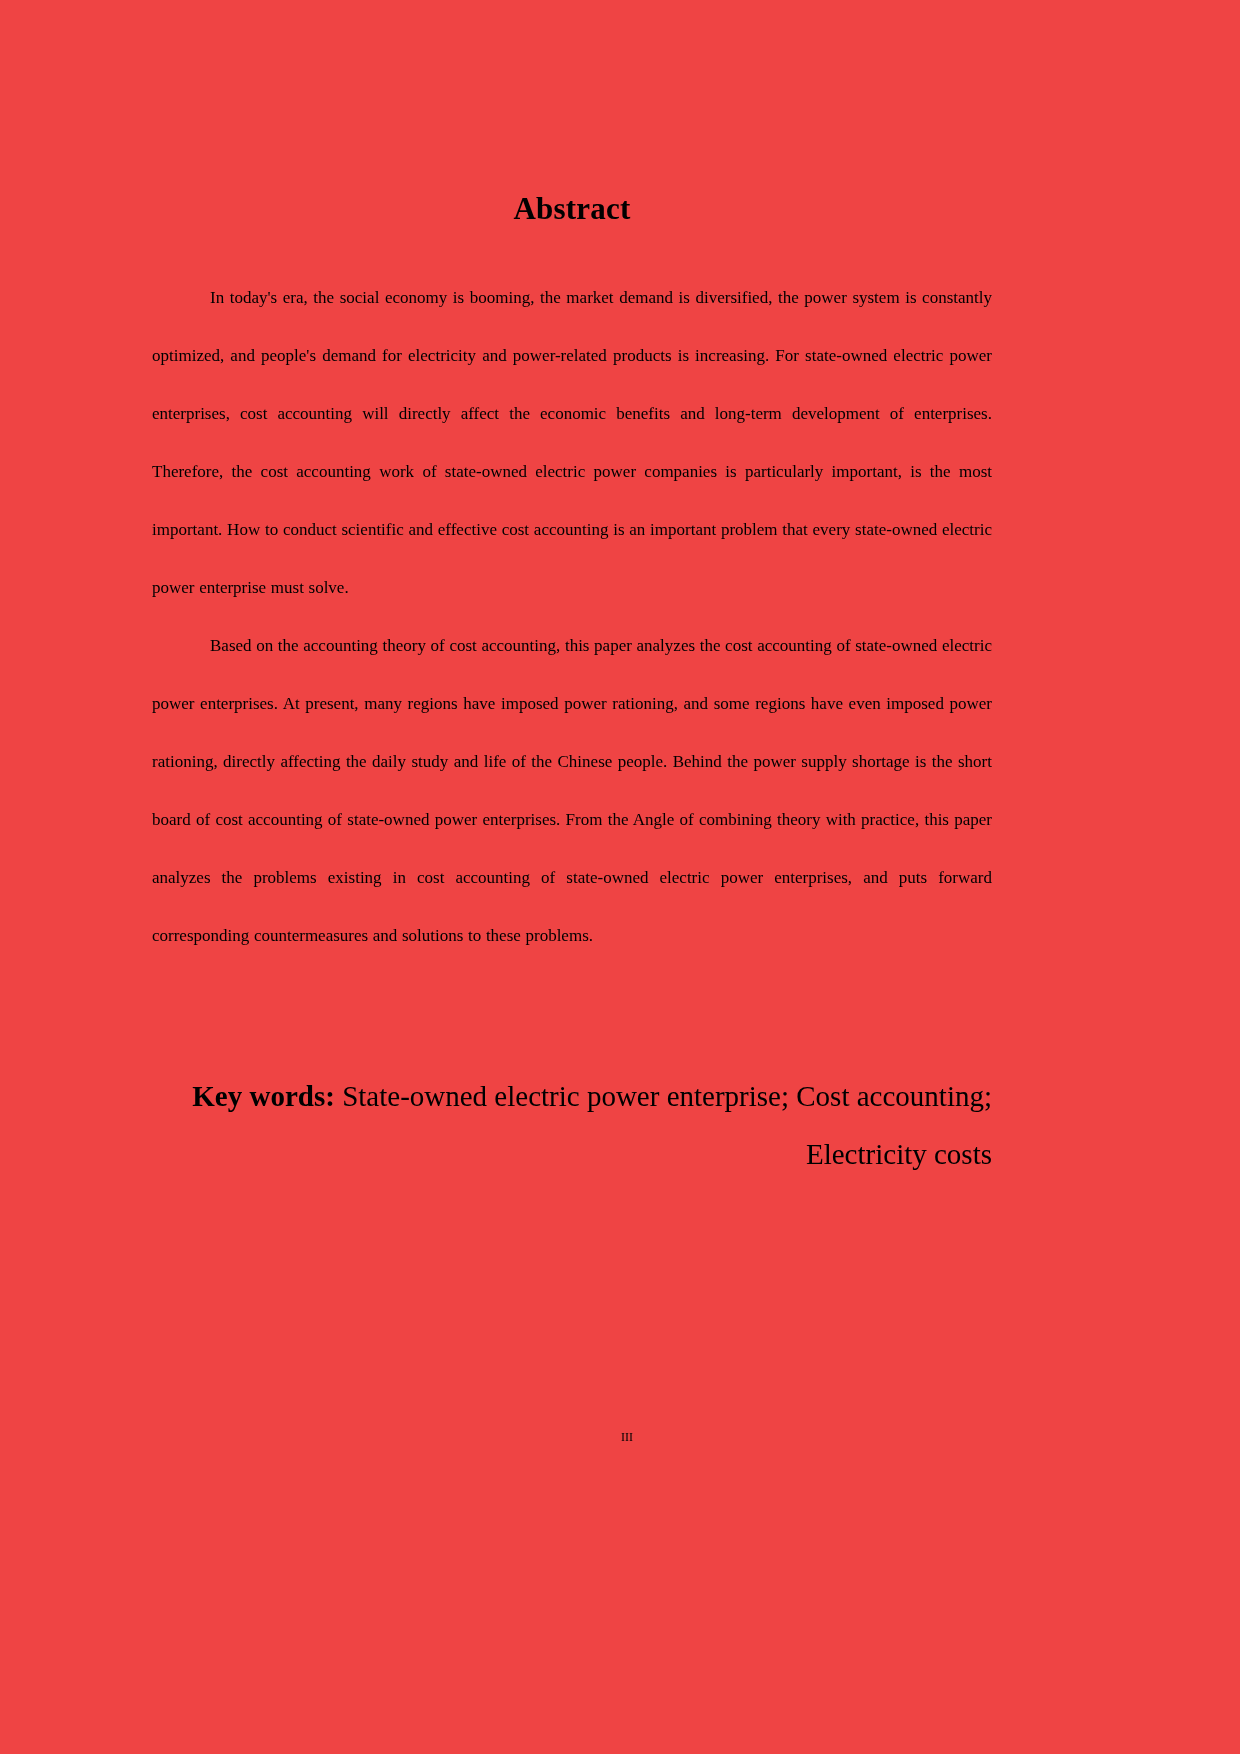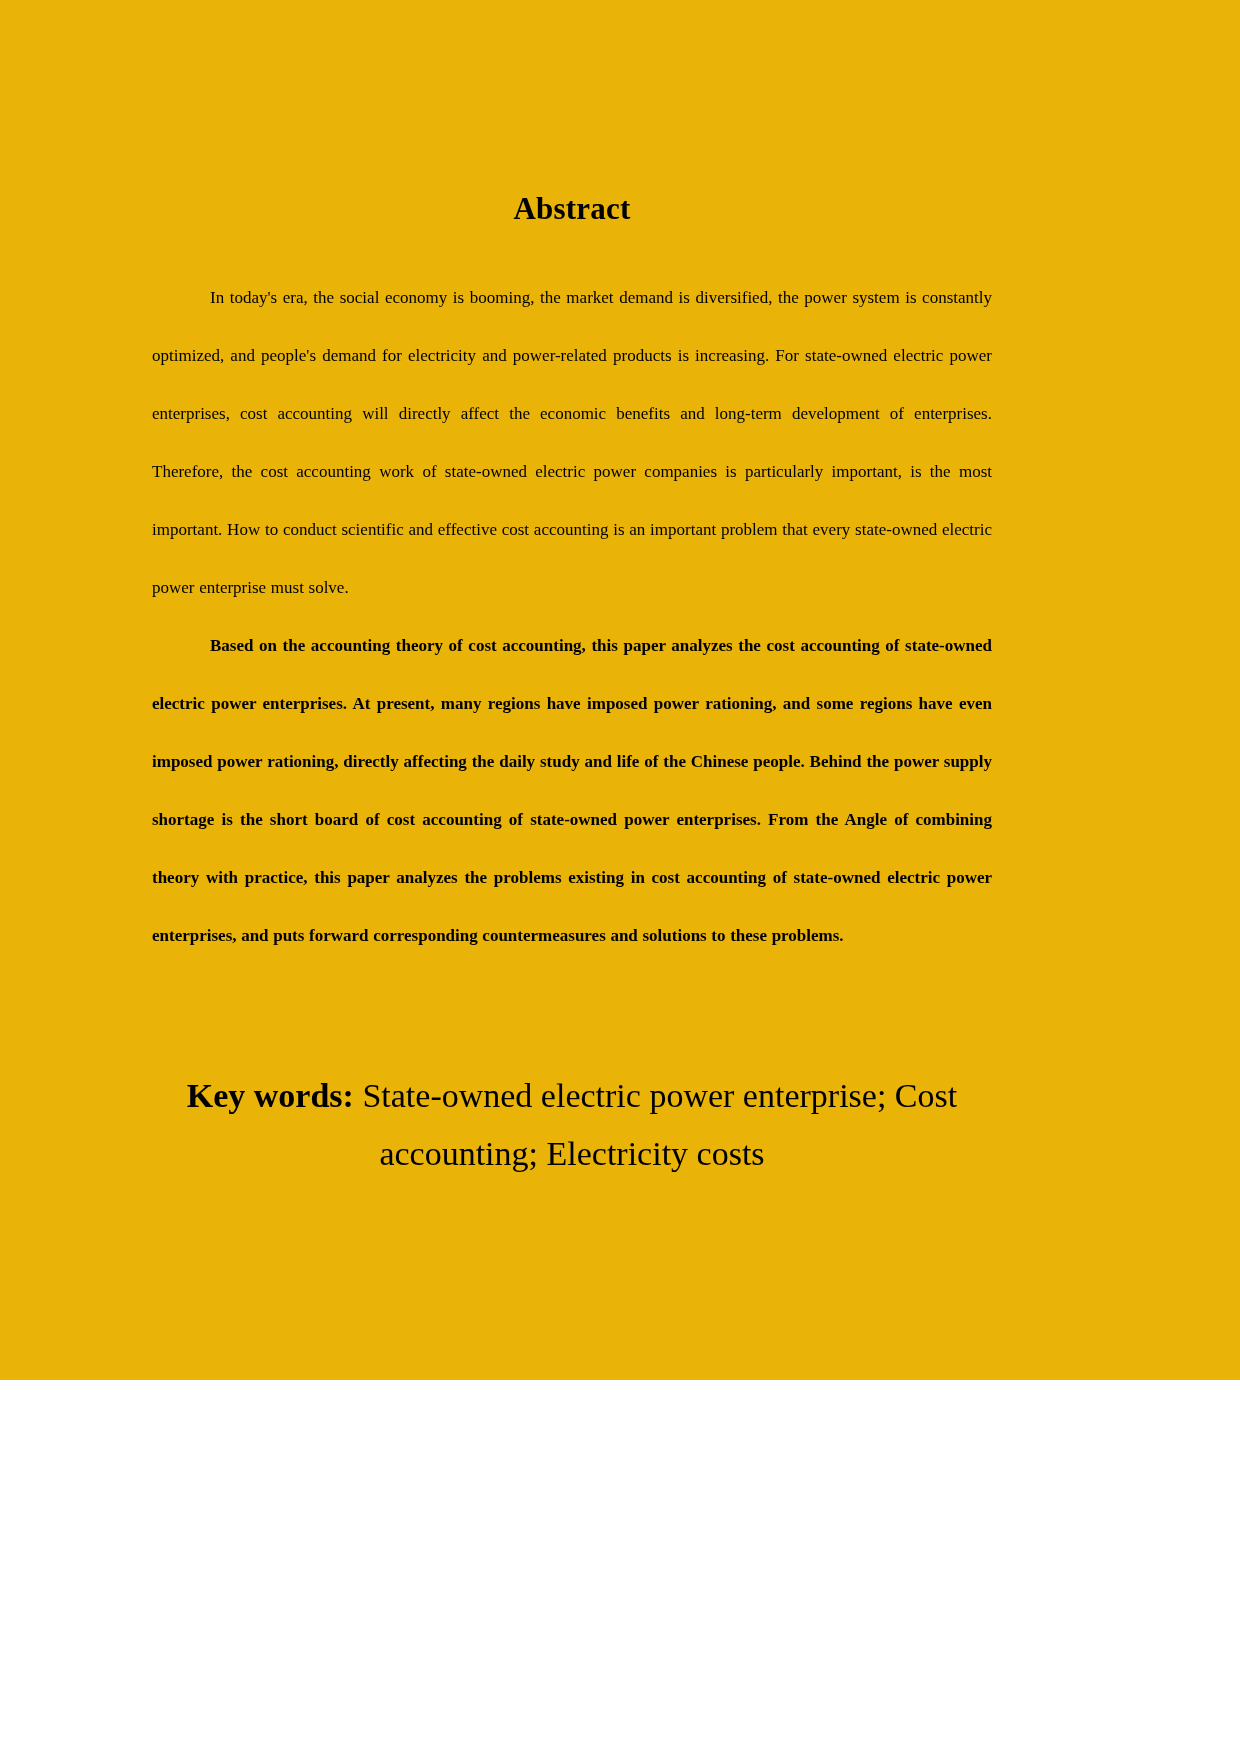--- a/index.html
+++ b/index.html
@@ -4,23 +4,23 @@
 <style>
   html, body {
     margin: 0;
     padding: 0;
     background: #ffffff;
   }
 
   .page {
     position: relative;
     width: 1240px;
-    height: 1380px;
+    height: 1754px;
     margin: 0 auto;
-    background: #eab308;
+    background: #ef4444;
     box-sizing: border-box;
     font-family: "Liberation Serif", "DejaVu Serif", serif;
     color: #000000;
     overflow: hidden;
   }
 
   .content {
     position: absolute;
     left: 152px;
     top: 0;
@@ -46,32 +46,31 @@
     font-size: 17px;
     line-height: 58px;
     text-align: justify;
     text-justify: inter-word;
     text-indent: 58px;
     word-spacing: 0.4px;
   }
 
   p.para.last-of-para {
     margin-bottom: 0;
-    font-weight: bold;
   }
 
   .keywords-block {
     margin-top: 102px;
   }
 
   p.keywords {
     margin: 0;
-    font-size: 34px;
+    font-size: 29px;
     line-height: 58px;
-    text-align: center;
+    text-align: right;
     text-indent: 0;
   }
 
   .kw-label {
     font-weight: bold;
   }
 
   .page-number {
     position: absolute;
     left: 0;

